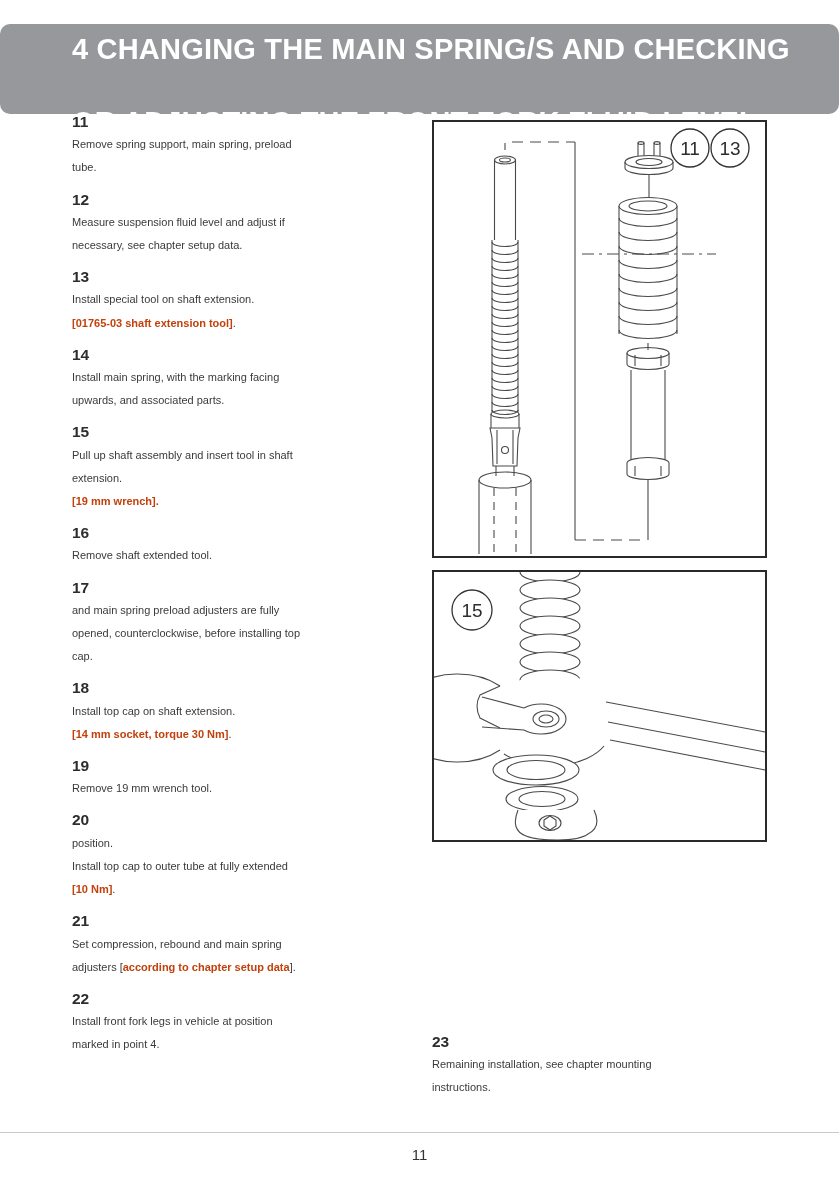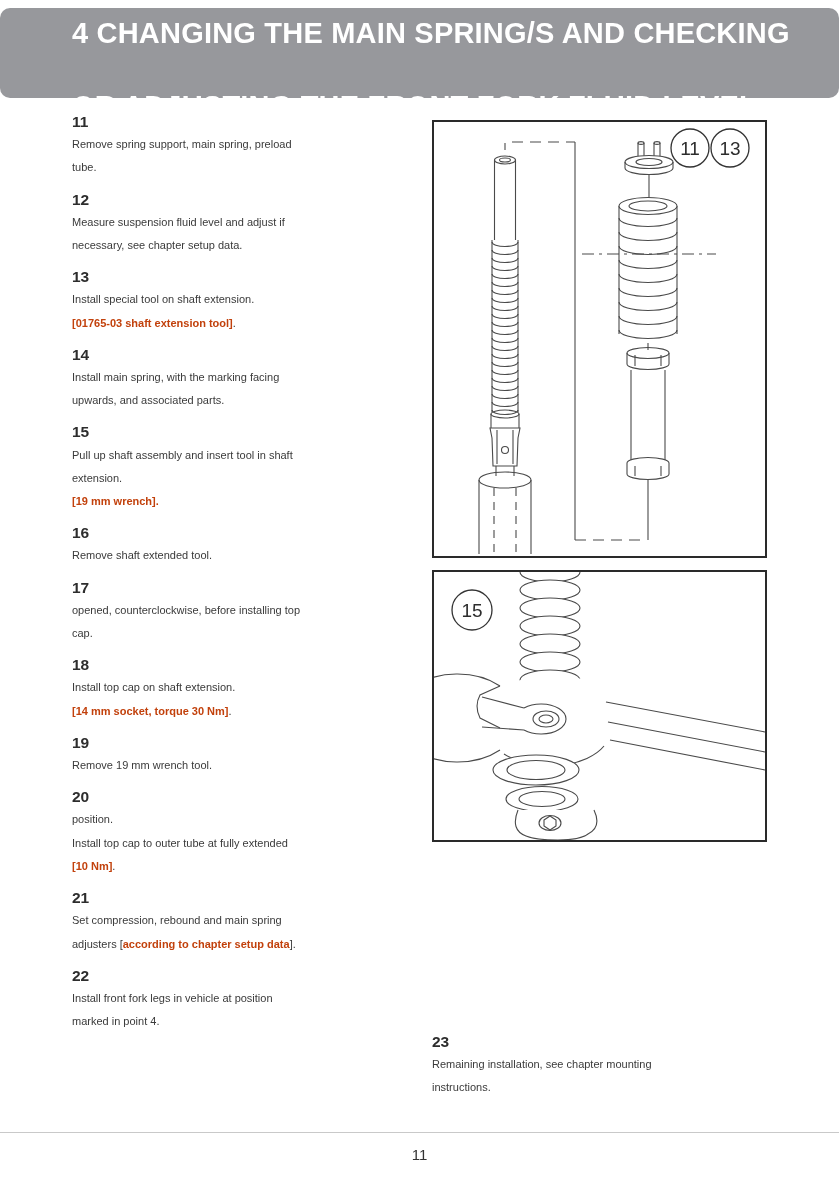--- a/index.html
+++ b/index.html
@@ -1,19 +1,19 @@
 <!DOCTYPE html>
 <html><head>
 <meta charset="utf-8">
 <style>
   html,body{margin:0;padding:0;background:#ffffff;}
   body{width:839px;height:1190px;position:relative;font-family:"Liberation Sans",sans-serif;}
   .page{position:relative;width:839px;height:1190px;background:#fff;overflow:hidden;}
 
-  .banner{position:absolute;left:0;top:8px;width:839px;height:90px;background:#97989c;overflow:hidden;border-radius:10px;}
+  .banner{position:absolute;left:0;top:24px;width:839px;height:90px;background:#97989c;overflow:hidden;border-radius:10px;}
   .banner .t{position:absolute;left:72px;top:9px;color:#ffffff;font-weight:bold;
              font-size:29px;line-height:33px;white-space:nowrap;letter-spacing:0.2px;}
   .banner .t2{top:42px;margin-top:40px;}
 
   .left-col{position:absolute;left:72px;top:110px;width:348px;}
   .right-col{position:absolute;left:432px;top:1010px;width:348px;margin-top:20px;}
   .step{margin-bottom:8px;}
   .num{font-weight:bold;font-size:15.5px;line-height:23.2px;color:#2d2d2d;}
   .line{font-size:11px;line-height:23.2px;color:#3a3a3a;white-space:nowrap;}
   .line .b{font-weight:bold;color:#c2410c;}
@@ -64,20 +64,21 @@
         <div class="line"><span>Pull up shaft assembly and insert tool in shaft</span></div>
         <div class="line"><span>extension.</span></div>
         <div class="line"><span class="b">[19 mm wrench].</span></div>
       </div>
       <div class="step">
         <div class="num">16</div>
         <div class="line"><span>Remove shaft extended tool.</span></div>
       </div>
       <div class="step">
         <div class="num">17</div>
+        <div class="line"><span>and main spring preload adjusters are fully</span></div>
         <div class="line"><span>opened, counterclockwise, before installing top</span></div>
         <div class="line"><span>cap.</span></div>
       </div>
       <div class="step">
         <div class="num">18</div>
         <div class="line"><span>Install top cap on shaft extension.</span></div>
         <div class="line"><span class="b">[14 mm socket, torque 30 Nm]</span><span>.</span></div>
       </div>
       <div class="step">
         <div class="num">19</div>

